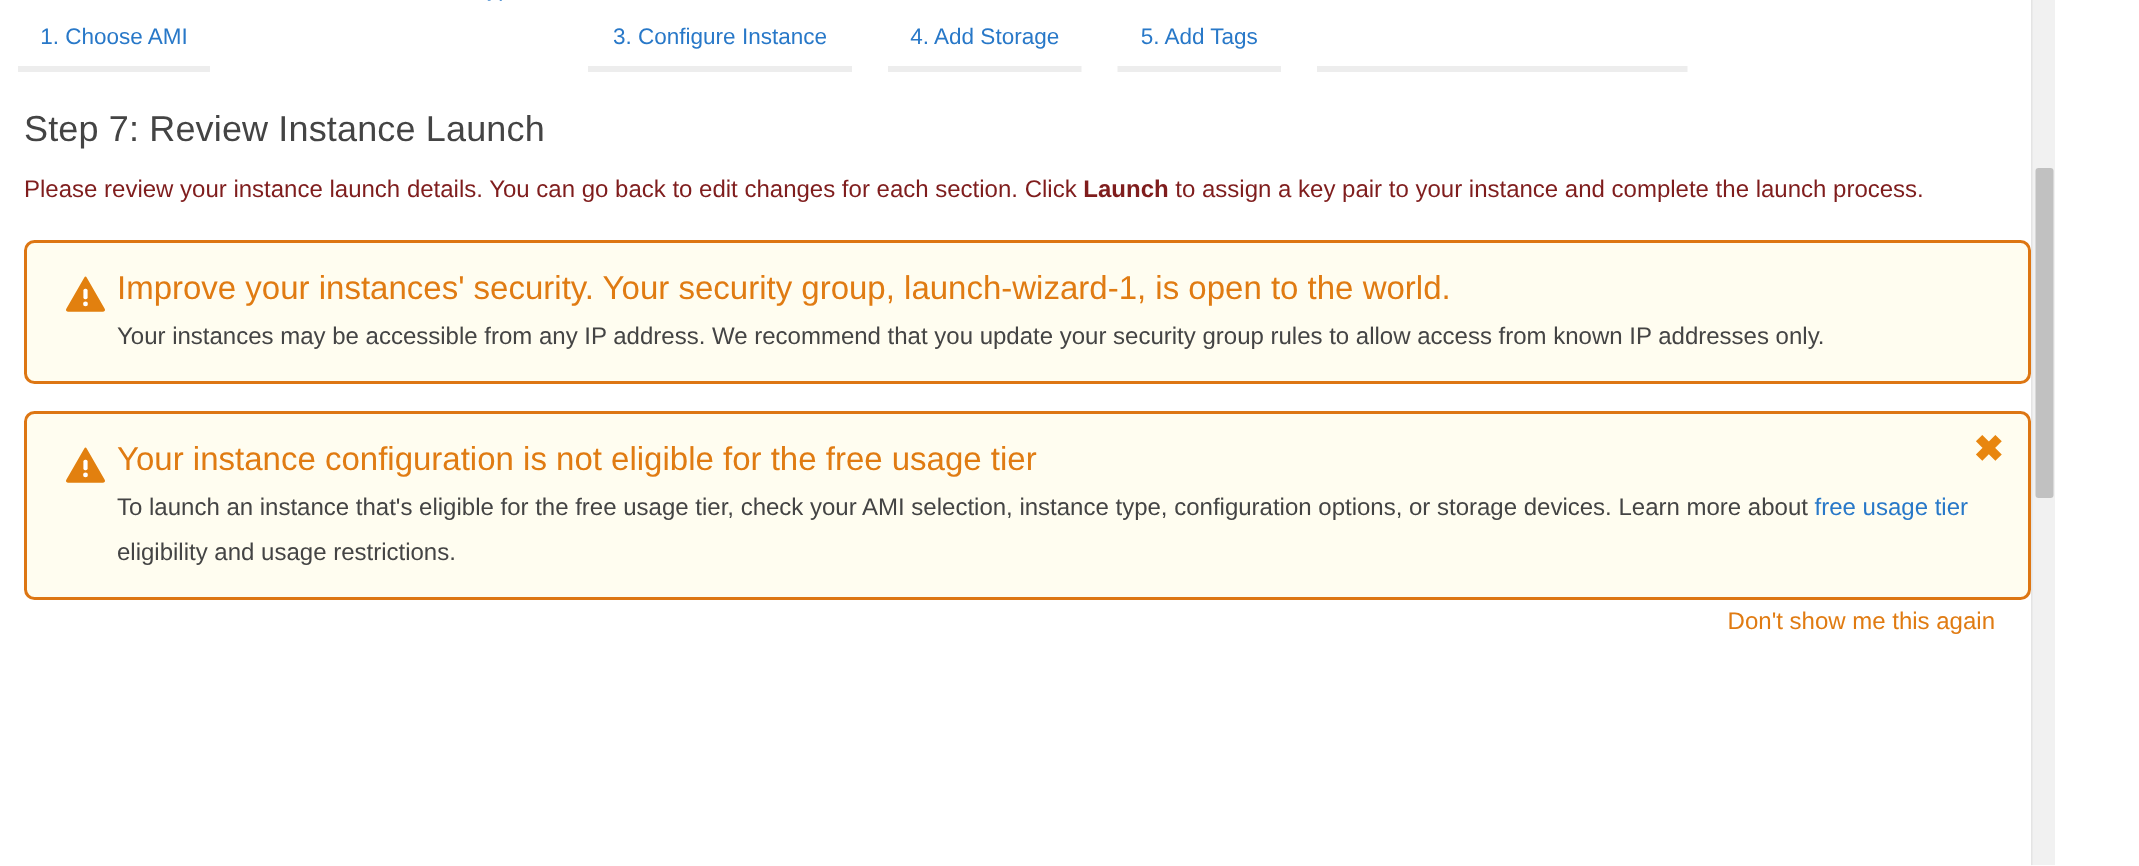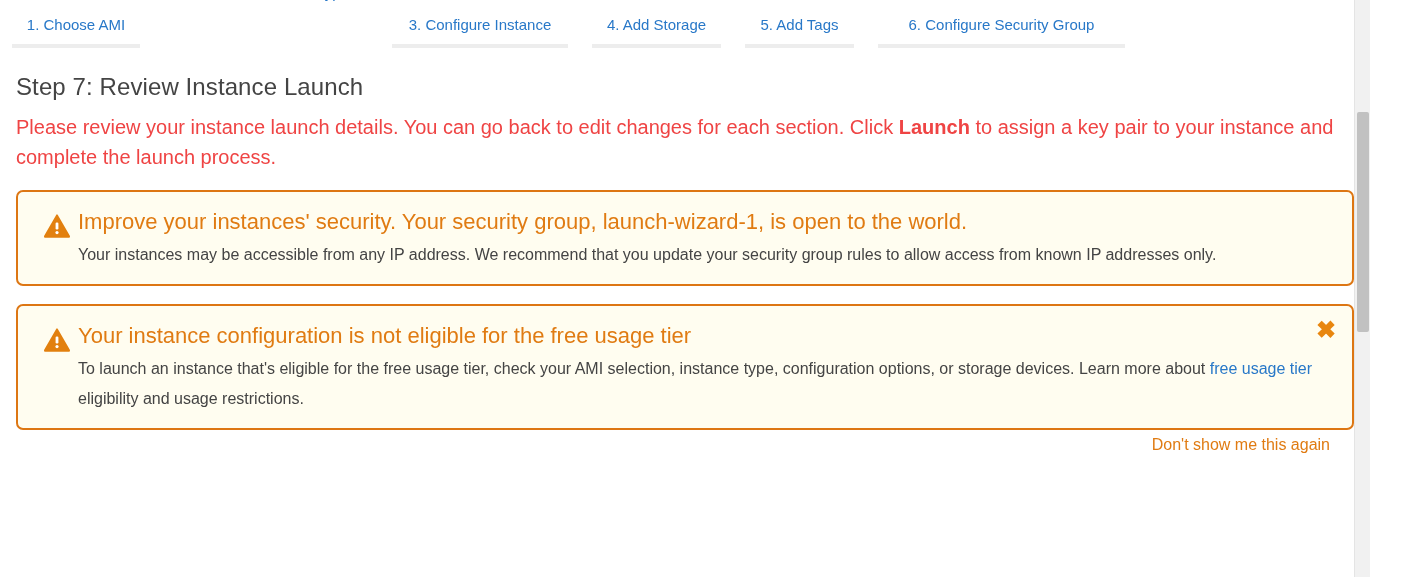--- a/index.html
+++ b/index.html
@@ -62,22 +62,22 @@
   
   .page-heading {
     font-size: 24px;
     font-weight: normal;
     color: #444444;
     margin: 20px 0 0 16px;
     line-height: 38px;
     letter-spacing: 0.1px;
   }
   .page-subtext {
-    font-size: 20px;
-    color: #ef4444;
+    font-size: 16px;
+    color: #7f1d1d;
     margin: 6px 16px 0 16px;
     line-height: 30px;
     max-width: 1390px;
   }
   .page-subtext b { font-weight: bold; }
 
   
   .alert {
     position: relative;
     margin: 18px 16px 0 16px;
@@ -178,21 +178,20 @@
     </div>
     <div class="wizard-tab" style="flex:0 0 153px;">
       <span class="tab-label">4. Add Storage</span>
       <span class="tab-rule"></span>
     </div>
     <div class="wizard-tab" style="flex:0 0 133px;">
       <span class="tab-label">5. Add Tags</span>
       <span class="tab-rule"></span>
     </div>
     <div class="wizard-tab" style="flex:0 0 271px;">
-      <span class="tab-label">6. Configure Security Group</span>
       <span class="tab-rule"></span>
     </div>
     <div class="wizard-tab active" style="flex:0 0 137px;gap:40px;">
       <span class="tab-label">7. Review</span>
       <span class="tab-rule"></span>
     </div>
   </div>
 
   <h1 class="page-heading">Step 7: Review Instance Launch</h1>
 

